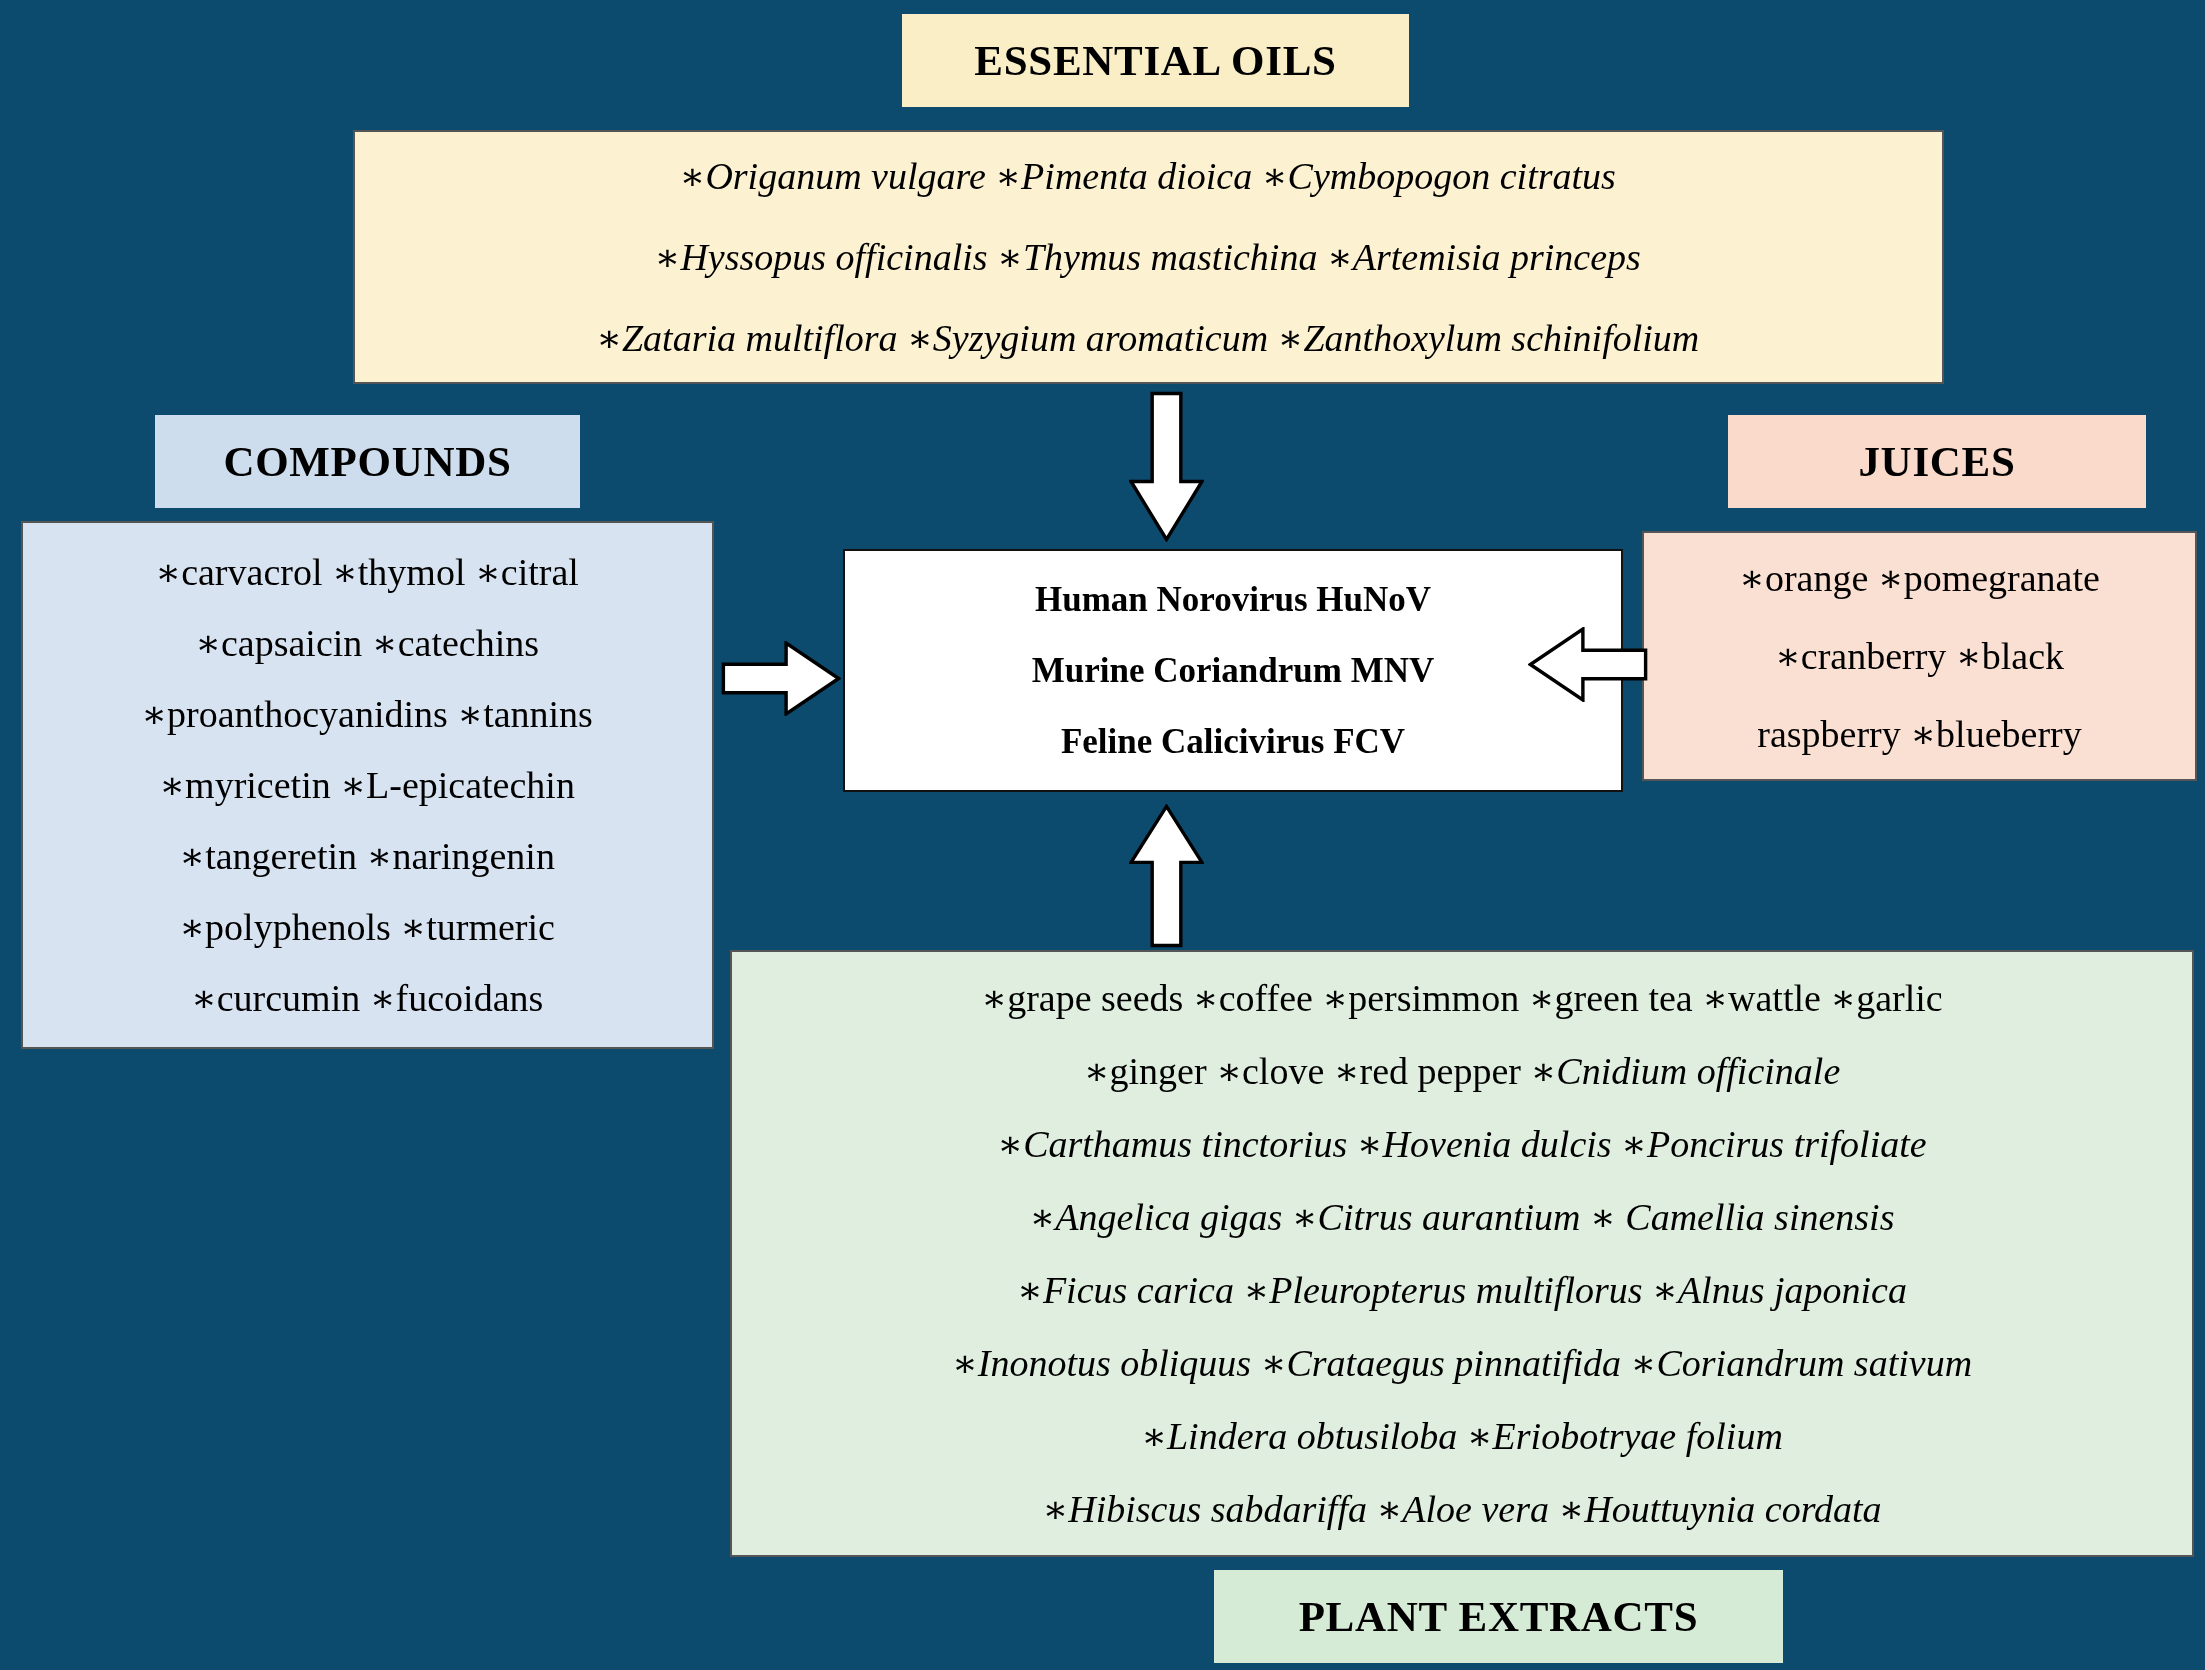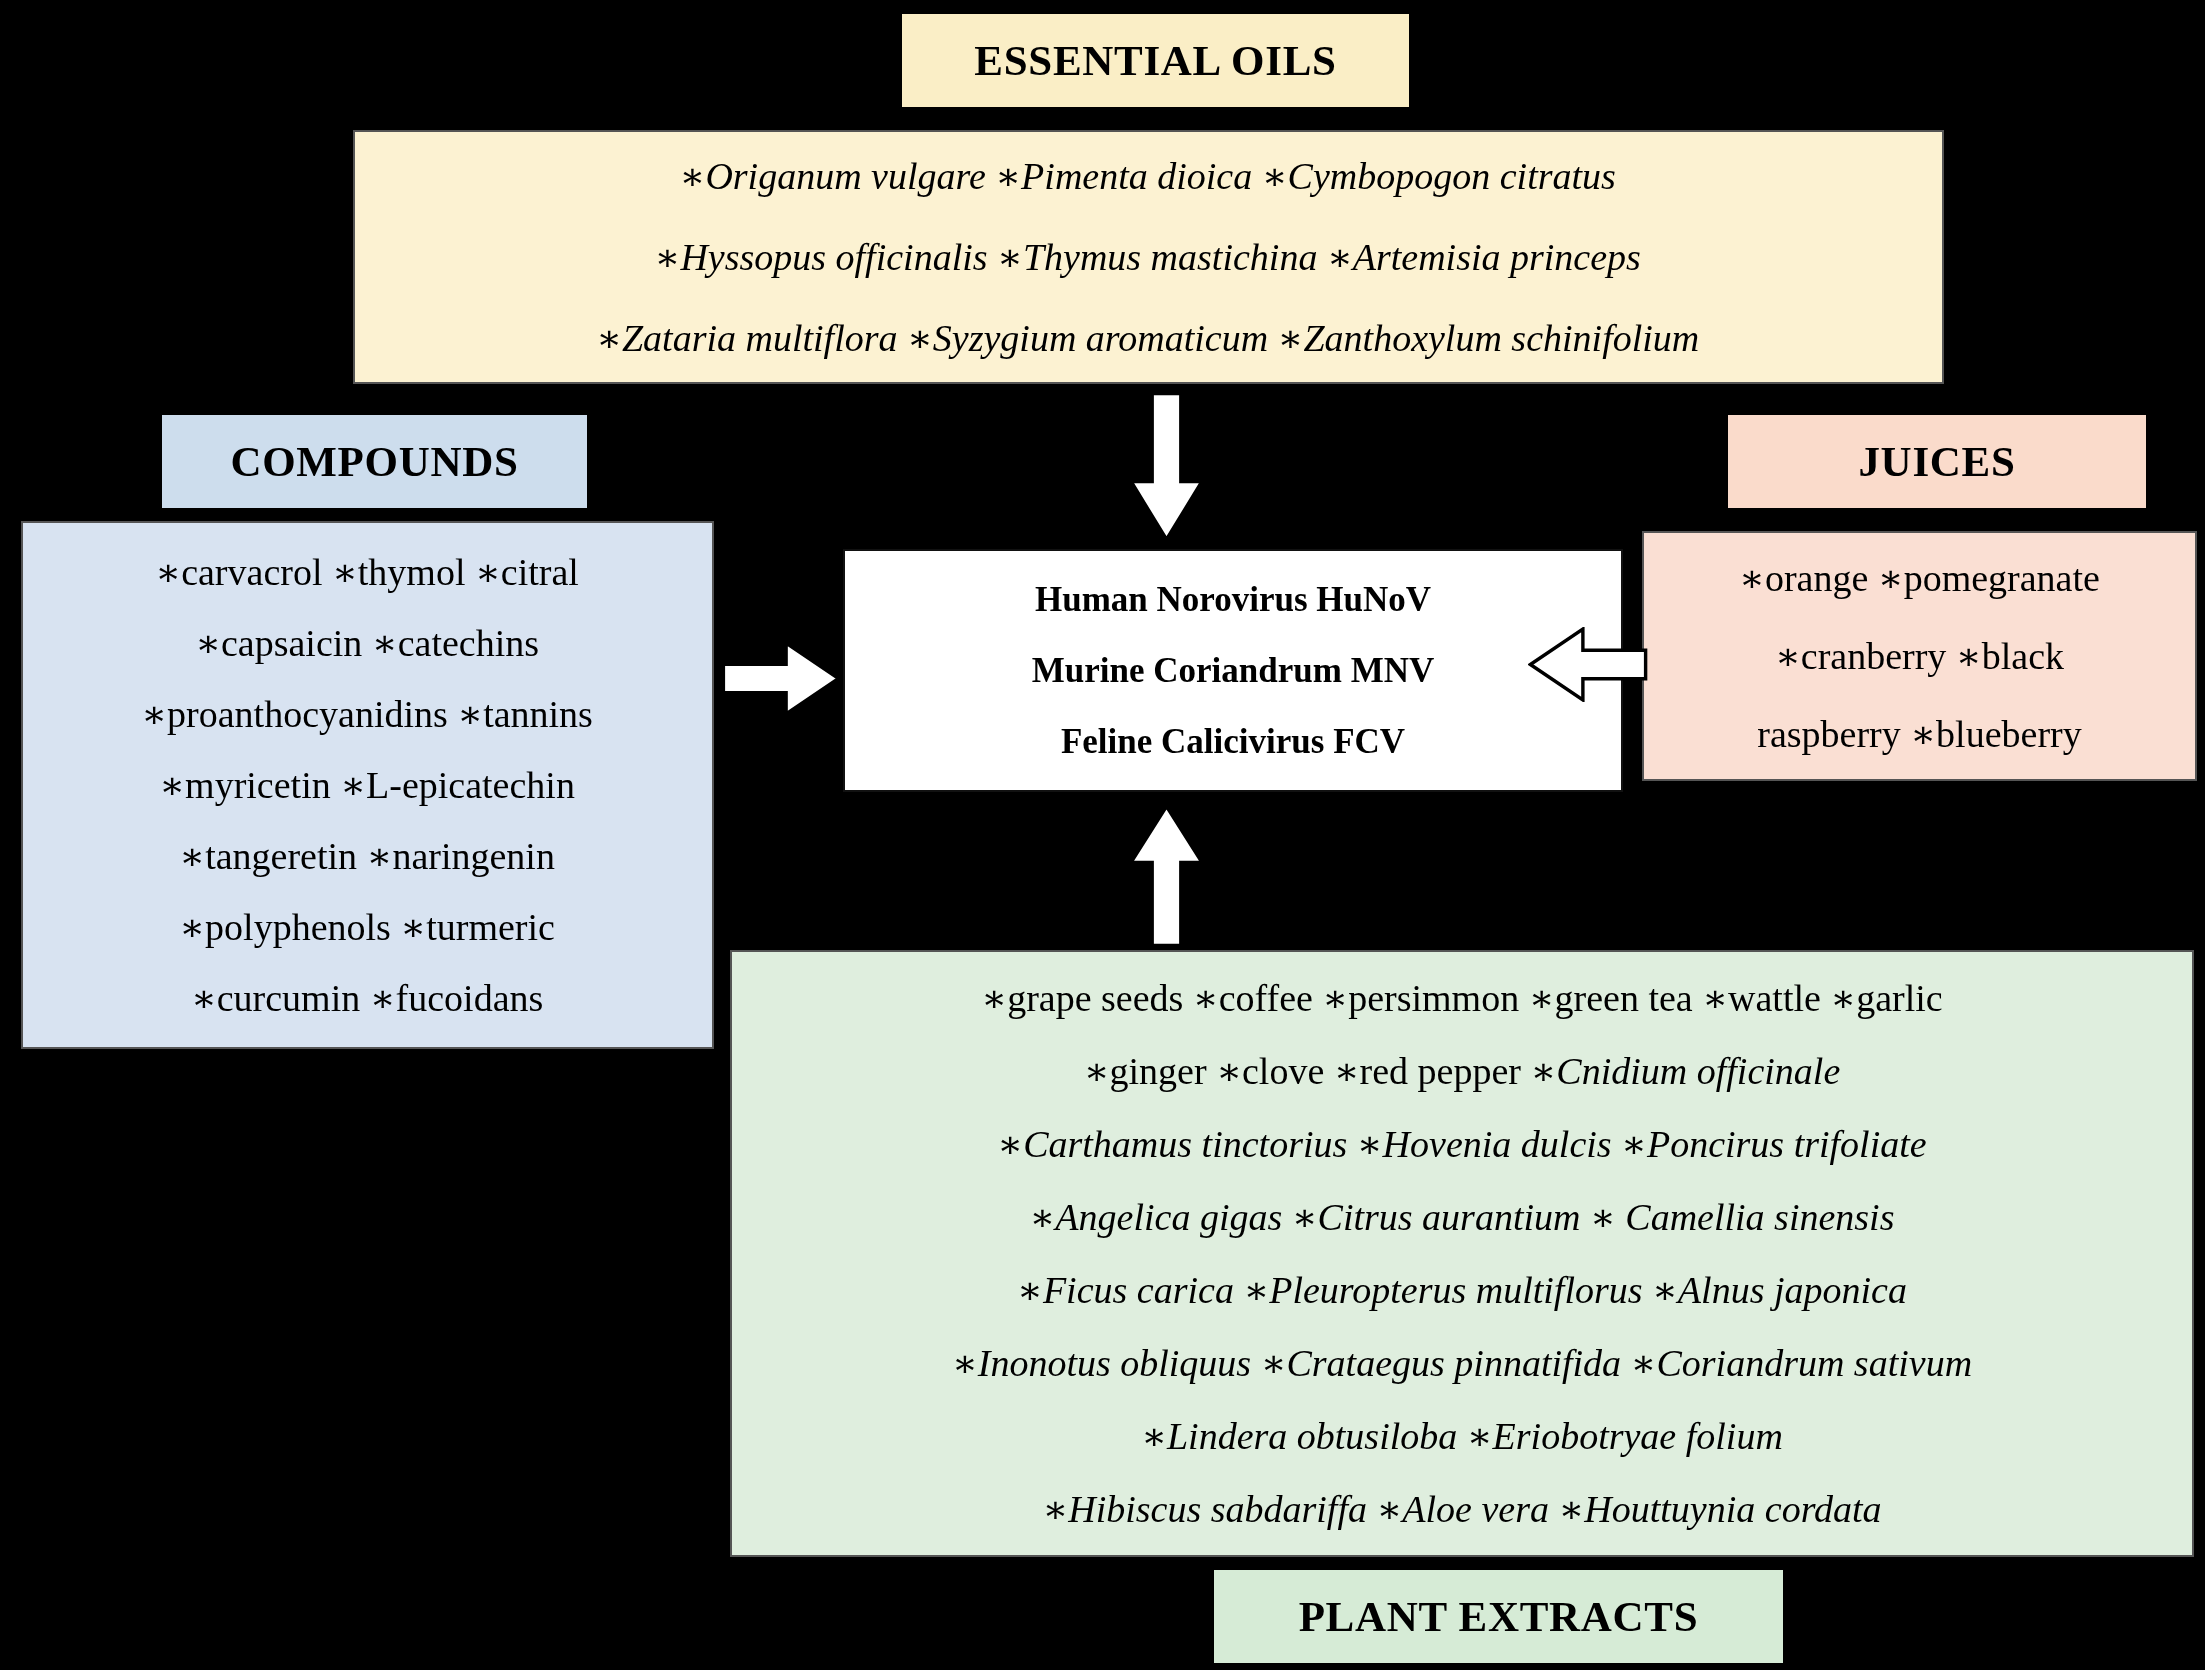--- a/index.html
+++ b/index.html
@@ -4,38 +4,38 @@
 <style>
   :root{
     --eo-label-bg:#faeec6; --eo-box-bg:#fcf2d2;
     --cp-label-bg:#cddded; --cp-box-bg:#d8e3f1;
     --ju-label-bg:#fadbcb; --ju-box-bg:#fadfd3;
     --pe-label-bg:#d6ebd6; --pe-box-bg:#dfeede;
     --box-border:#555555; --center-border:#111111; --ink:#000000;
   }
   html,body{margin:0;padding:0;background:#ffffff;}
   .canvas{
-    position:relative; width:2205px; height:1670px; background:#000000;
+    position:relative; width:2205px; height:1670px; background:#0c4a6e;
     font-family:"Liberation Serif","DejaVu Serif",serif; color:var(--ink);
   }
   .hlabel{
     position:absolute; display:flex; align-items:center; justify-content:center;
     font-weight:bold; font-size:43px; letter-spacing:0.7px;
   }
   .box{
     position:absolute; display:flex; flex-direction:column; justify-content:center;
     text-align:center; font-size:38px; border:2.1px solid var(--box-border);
     box-sizing:border-box; padding:4.1px 9.6px;
   }
   .line{white-space:nowrap;}
   .italic{font-style:italic;}
   .eo-label{left:902px; top:13.7px;  width:507px; height:93px; background:var(--eo-label-bg);}
   .eo-box  {left:353px;  top:130px; width:1591px; height:254px; background:var(--eo-box-bg);padding-left:8px;}
   .eo-box .line{line-height:81px;}
-  .cp-label{left:162px;  top:415px; width:425px; height:93px; background:var(--cp-label-bg);text-align:right;}
+  .cp-label{left:155px;  top:415px; width:425px; height:93px; background:var(--cp-label-bg);text-align:right;}
   .cp-box  {left:20.6px;   top:521px; width:693px; height:528px; background:var(--cp-box-bg);}
   .cp-box .line{line-height:71px;}
   .ju-label{left:1728px; top:415px; width:418px; height:93px; background:var(--ju-label-bg);}
   .ju-box  {left:1642px; top:531px; width:555px; height:250px; background:var(--ju-box-bg);}
   .ju-box .line{line-height:78px;}
   .center-box{
     left:843px; top:549px; width:780px; height:243px; background:#ffffff;
     border:2.7px solid var(--center-border); font-weight:bold; font-size:35px;
   }
   .center-box .line{line-height:71px;}

